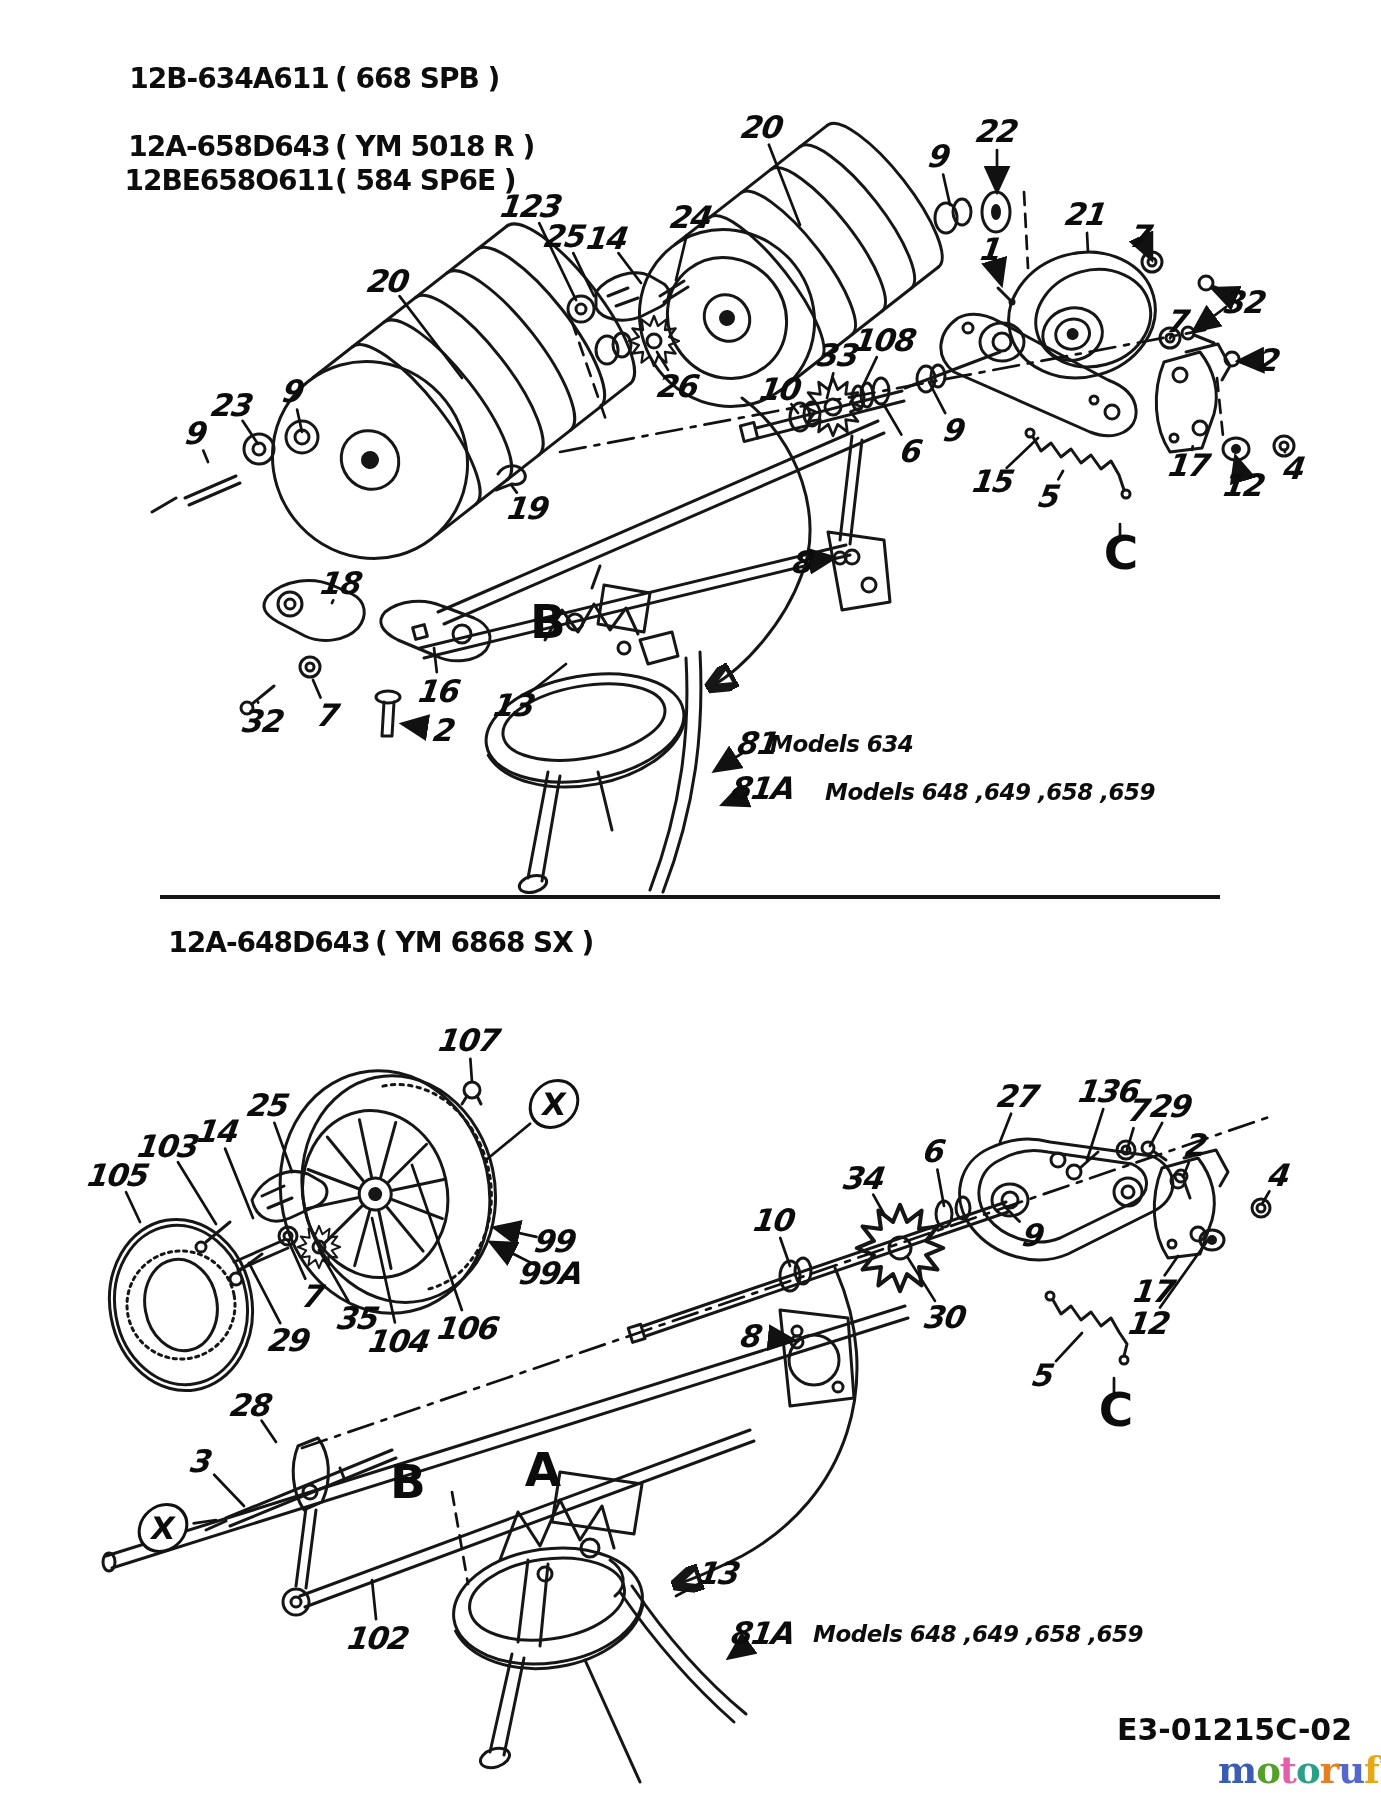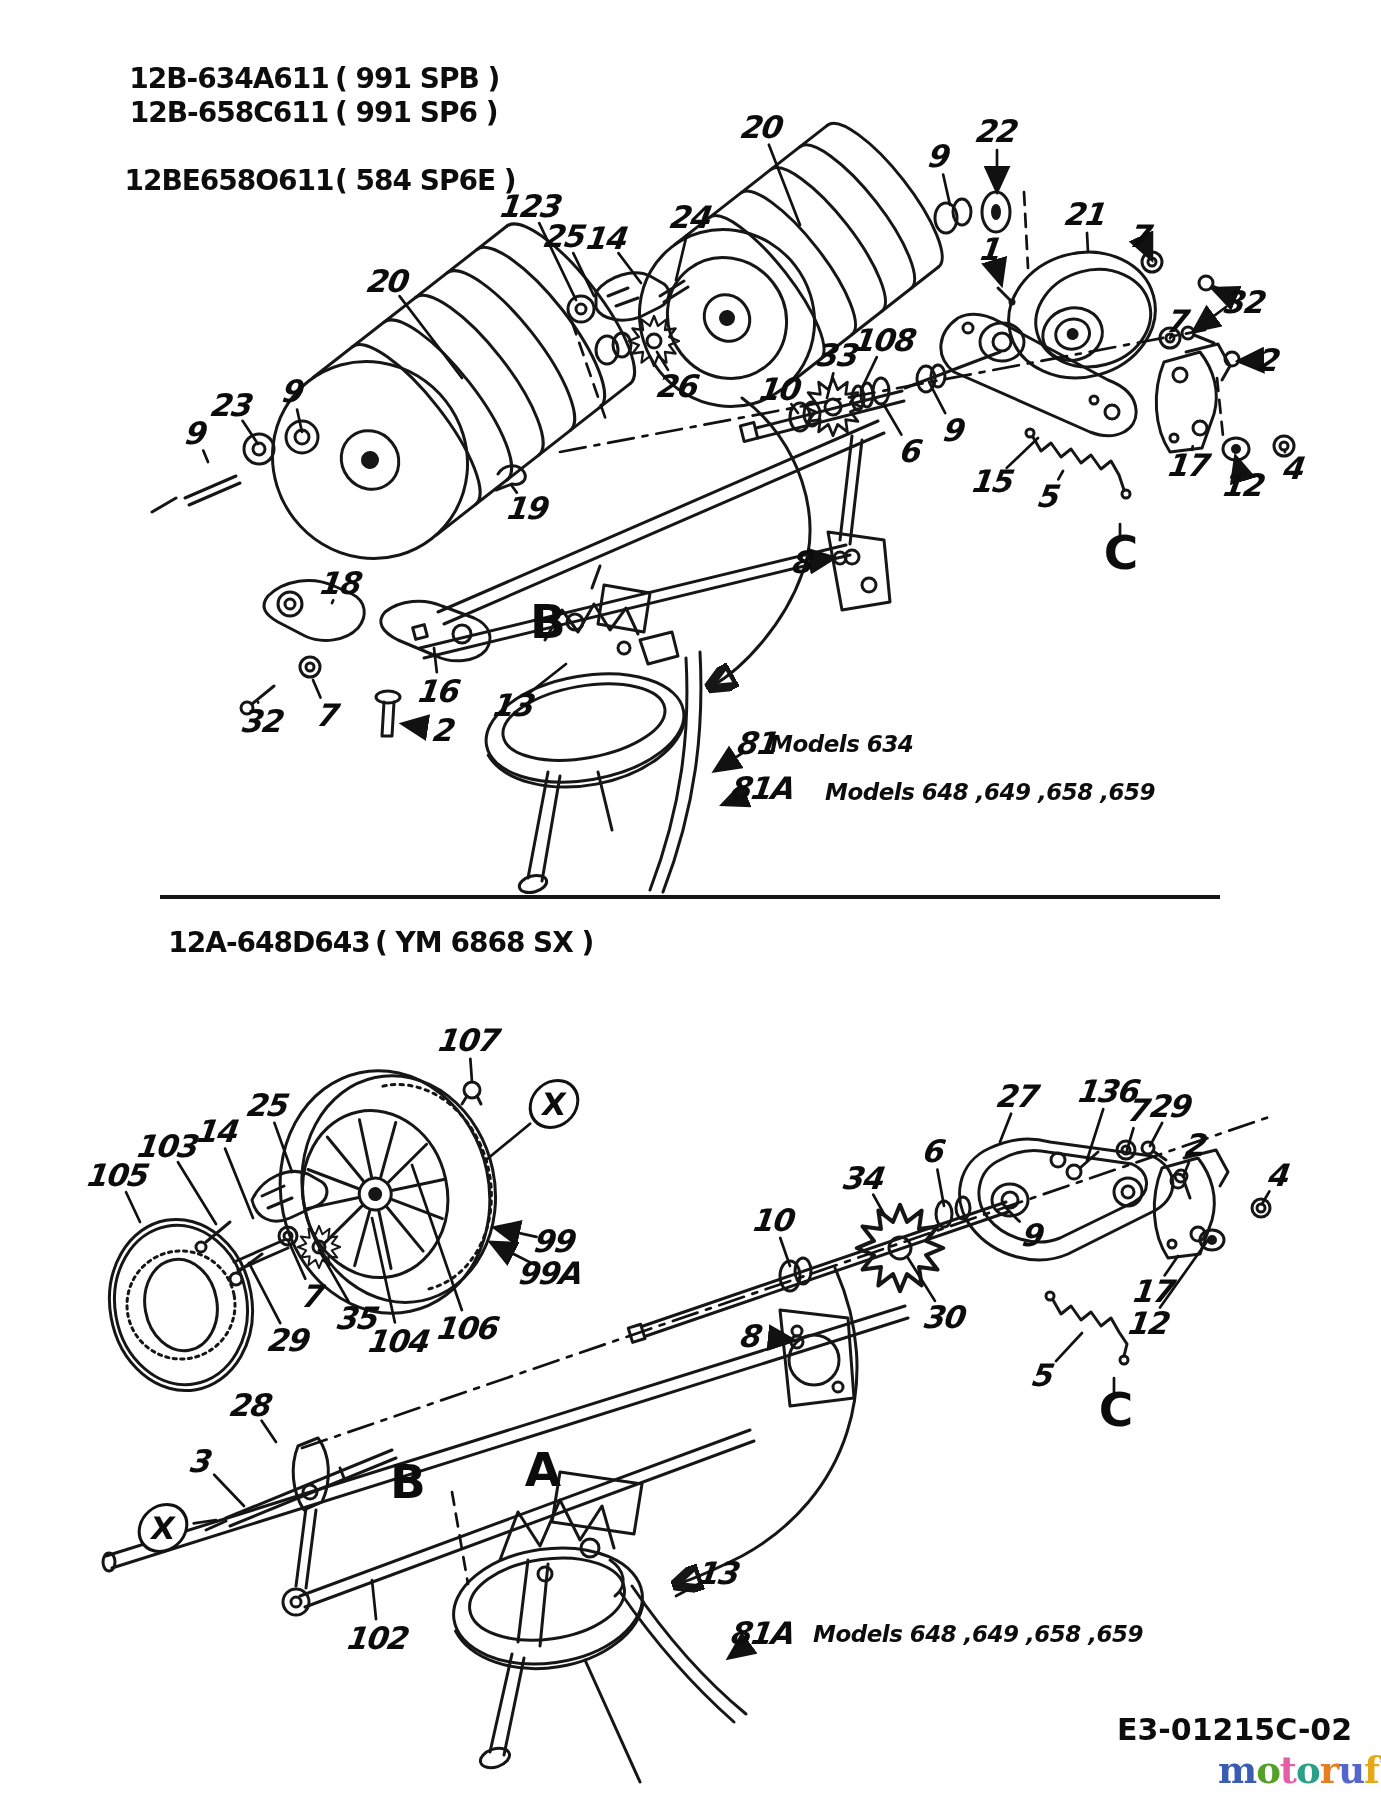--- a/index.html
+++ b/index.html
@@ -395,22 +395,22 @@
         <line x1="1024" y1="192" x2="1028" y2="268" stroke="#111" stroke-width="2.7" stroke-linecap="round" stroke-dasharray="13 9"></line>
         <line x1="560" y1="452" x2="1205" y2="330" stroke="#111" stroke-width="2.7" stroke-linecap="round" stroke-dasharray="26 9 5 9"></line>
         <line x1="572" y1="322" x2="606" y2="420" stroke="#111" stroke-width="2.7" stroke-linecap="round" stroke-dasharray="13 9"></line>
         <line x1="1217" y1="378" x2="1223" y2="436" stroke="#111" stroke-width="2.7" stroke-linecap="round" stroke-dasharray="13 9"></line>
         <line x1="1114" y1="1378" x2="1114" y2="1393" stroke="#111" stroke-width="2.7" stroke-linecap="round"></line>
         <line x1="302" y1="1448" x2="1272" y2="1116" stroke="#111" stroke-width="2.7" stroke-linecap="round" stroke-dasharray="26 9 5 9"></line>
         <line x1="452" y1="1492" x2="468" y2="1584" stroke="#111" stroke-width="2.7" stroke-linecap="round" stroke-dasharray="13 9"></line>
       </g>
   </svg>
 
-  <div class="mrow" style="left:123px;top:62px"><span class="code">12B-634A611</span><span>( 991 SPB )</span></div>
-  <div class="mrow" style="left:123px;top:96px"><span class="code">12B-658C611</span><span>( 991 SP6 )</span></div>
+  <div class="mrow" style="left:123px;top:62px"><span class="code">12B-634A611</span><span>( 668 SPB )</span></div>
+  <div class="mrow" style="left:123px;top:130px"><span class="code">12A-658D643</span><span>( YM 5018 R )</span></div>
   <div class="mrow" style="left:123px;top:164px"><span class="code">12BE658O611</span><span>( 584 SP6E )</span></div>
 
   <div class="divider"></div>
 
   <div class="mrow" style="left:163px;top:926px"><span class="code">12A-648D643</span><span>( YM 6868 SX )</span></div>
 
   <div class="note" style="left:770px;top:731px">Models 634</div>
   <div class="note" style="left:825px;top:779px">Models 648 ,649 ,658 ,659</div>
   <div class="note" style="left:813px;top:1621px">Models 648 ,649 ,658 ,659</div>
 

